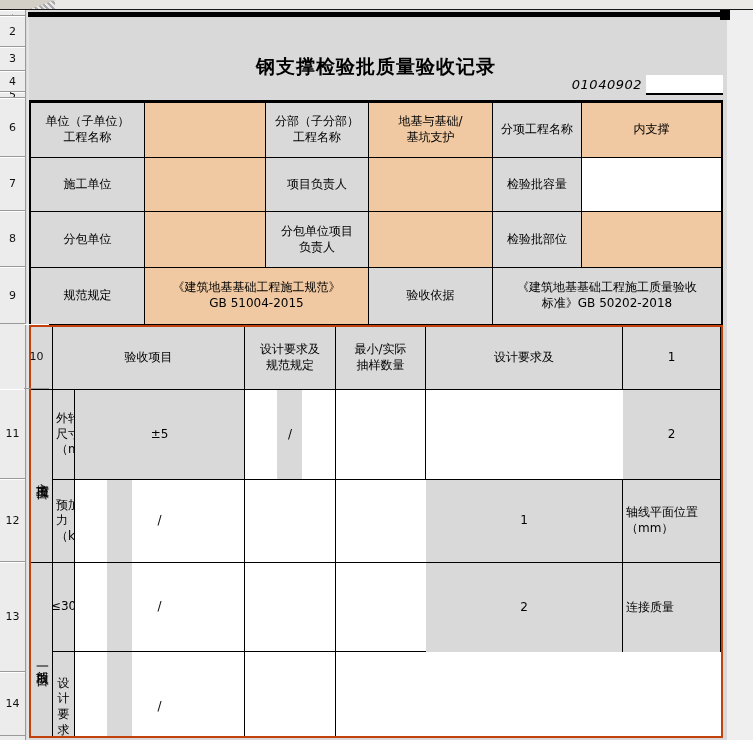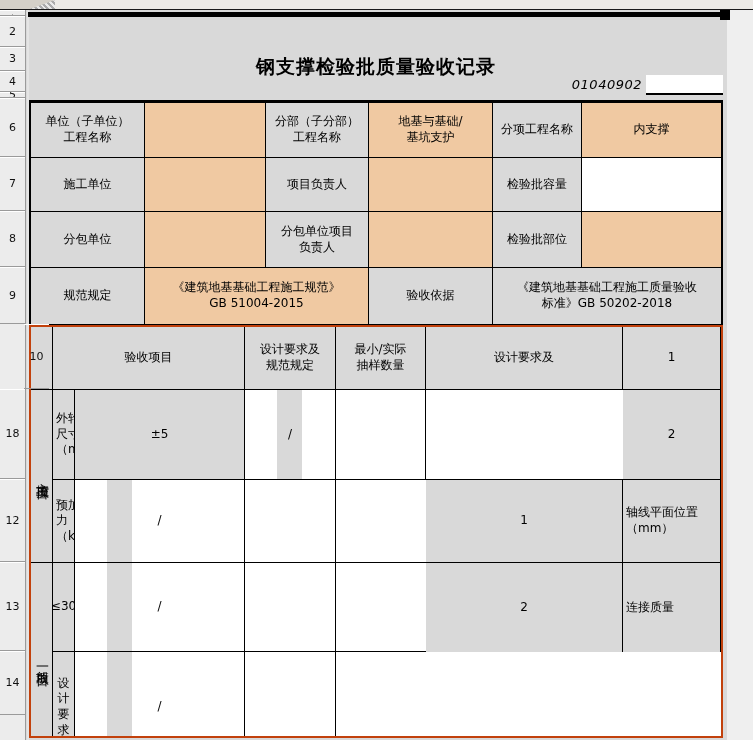--- a/index.html
+++ b/index.html
@@ -145,23 +145,23 @@
     <div class="rowcell" style="height: 6px;">.</div>
     <div class="rowcell" style="height: 31px;">2</div>
     <div class="rowcell" style="height: 24px;">3</div>
     <div class="rowcell" style="height: 21px;">4</div>
     <div class="rowcell" style="height: 6px;">5</div>
     <div class="rowcell" style="height: 59px;">6</div>
     <div class="rowcell" style="height: 54px;">7</div>
     <div class="rowcell" style="height: 56px;">8</div>
     <div class="rowcell" style="height: 57px;">9</div>
     <div class="rowcell" style="height: 65px; margin-left: 24px;">10</div>
-    <div class="rowcell" style="height: 90px;">18</div>
+    <div class="rowcell" style="height: 90px;">11</div>
     <div class="rowcell" style="height: 83px;">12</div>
-    <div class="rowcell" style="height: 89px;">13</div>
+    <div class="rowcell" style="height: 110px;">13</div>
     <div class="rowcell" style="height: 64px;">14</div>
   </div>
 <div class="gutter-gap"></div>
 
 <div class="right-strip"></div>
 
 <div class="split-bar"></div>
 <div class="split-knob"></div>
 
 <div class="sheet-title">钢支撑检验批质量验收记录</div>

